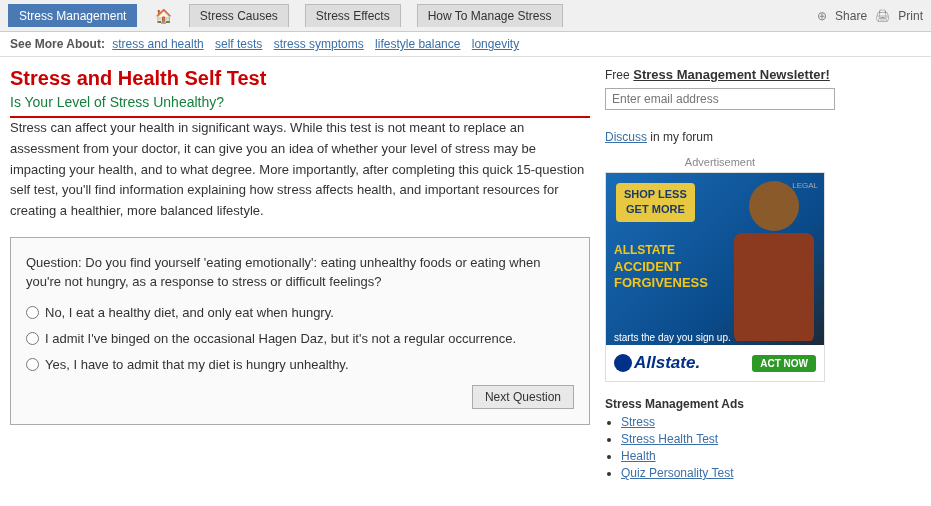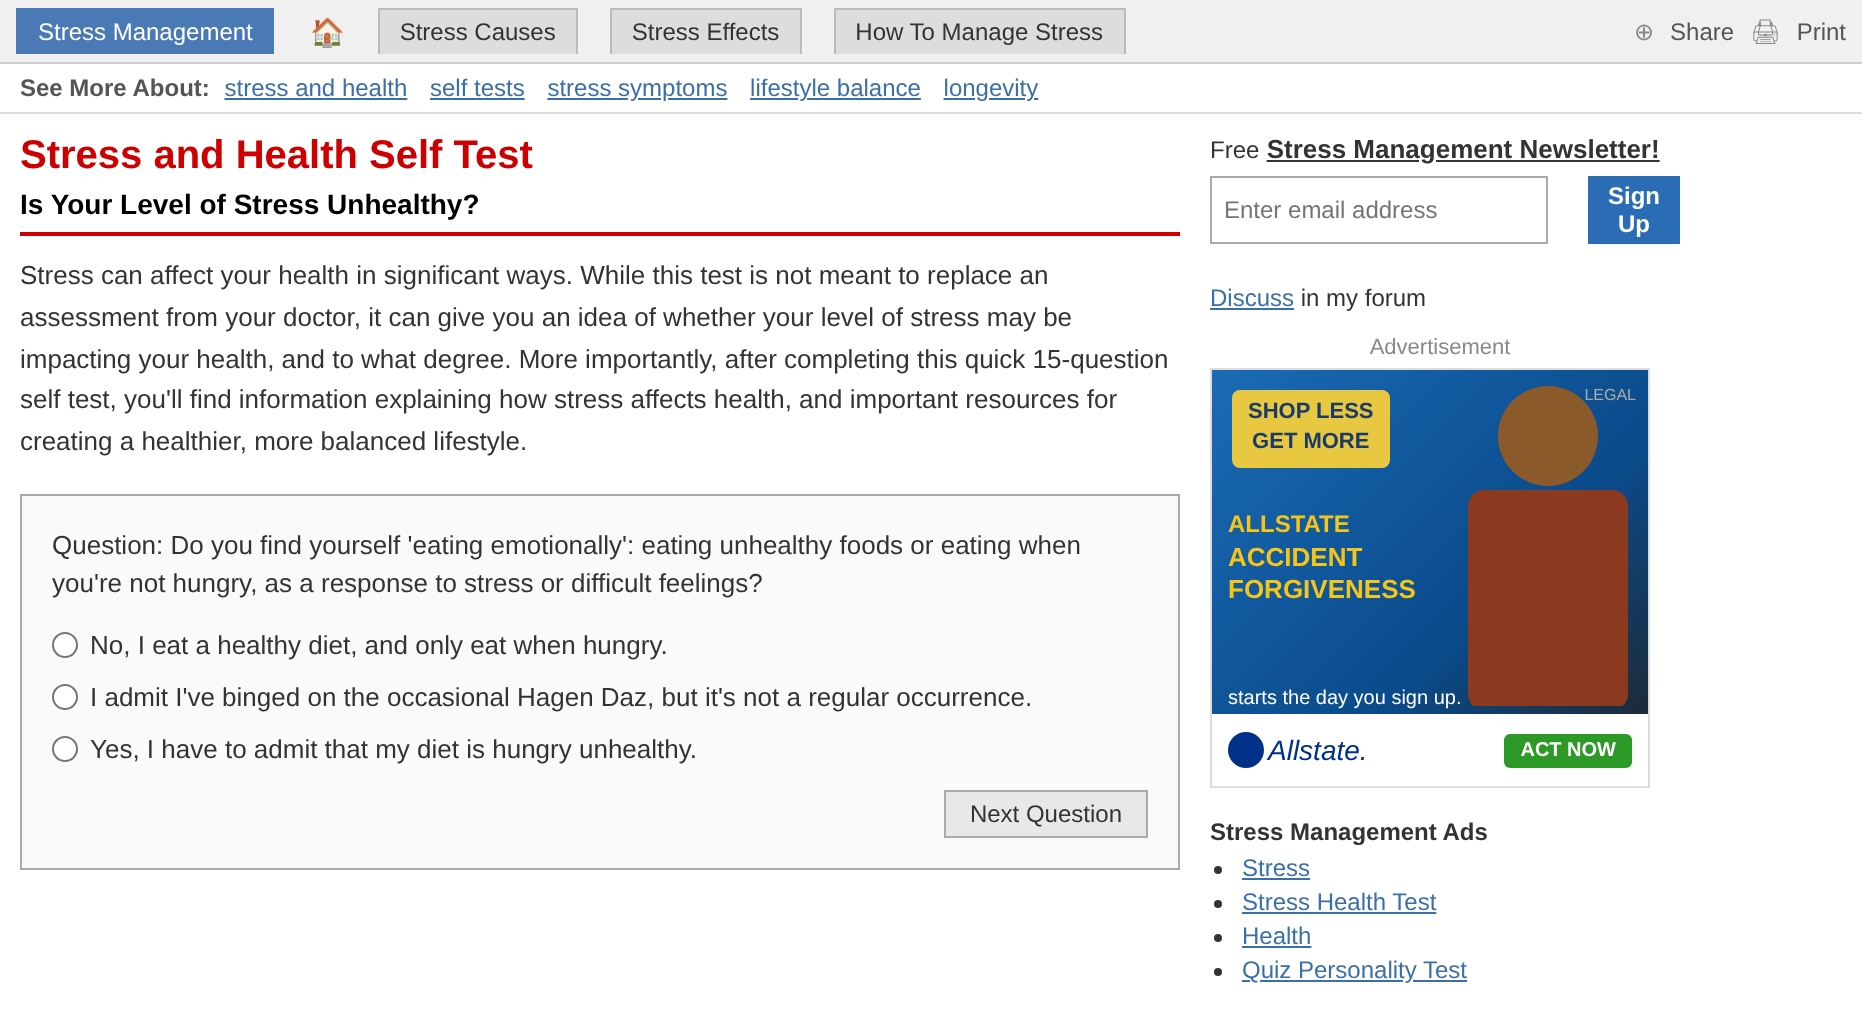--- a/index.html
+++ b/index.html
@@ -74,25 +74,24 @@
     }
 
     .page-title {
       font-size: 20px;
       font-weight: bold;
       color: #cc0000;
       margin-bottom: 4px;
     }
     .page-subtitle {
       font-size: 14px;
-      font-weight: bold;
-      color: #000000;
+      font-weight: normal;
+      color: #15803d;
       border-bottom: 2px solid #cc0000;
       padding-bottom: 6px;
-      margin-bottom: 10px;
     }
 
     .intro-text {
       font-size: 13px;
       color: #333;
       line-height: 1.6;
       margin-bottom: 15px;
     }
 
     
@@ -242,22 +241,22 @@
       left: 0;
       right: 0;
       height: 36px;
       background: #fff;
       display: flex;
       align-items: center;
       padding: 0 8px;
       gap: 6px;
     }
     .ad-box .allstate-logo {
-      font-size: 14px;
-      font-weight: normal;
+      font-size: 17px;
+      font-weight: bold;
       color: #003087;
       font-style: italic;
     }
     .ad-box .act-now-btn {
       margin-left: auto;
       background: #2d9a27;
       color: #fff;
       font-size: 10px;
       font-weight: bold;
       padding: 3px 8px;
@@ -347,21 +346,20 @@
 
   <div class="right-sidebar">
 
     <div class="newsletter-section">
       <div class="newsletter-title">
         <span class="free-text">Free</span>
         <u>Stress Management Newsletter!</u>
       </div>
       <div class="newsletter-row">
         <input class="newsletter-input" type="text" placeholder="Enter email address" style="">
-        <button class="signup-btn">Sign Up</button>
       </div>
       <div class="discuss-link">
         <a>Discuss</a><span> in my forum</span>
       </div>
     </div>
 
     <div class="ad-section">
       <div class="ad-label">Advertisement</div>
       <div class="ad-box">
         <div class="ad-legal">LEGAL</div>

